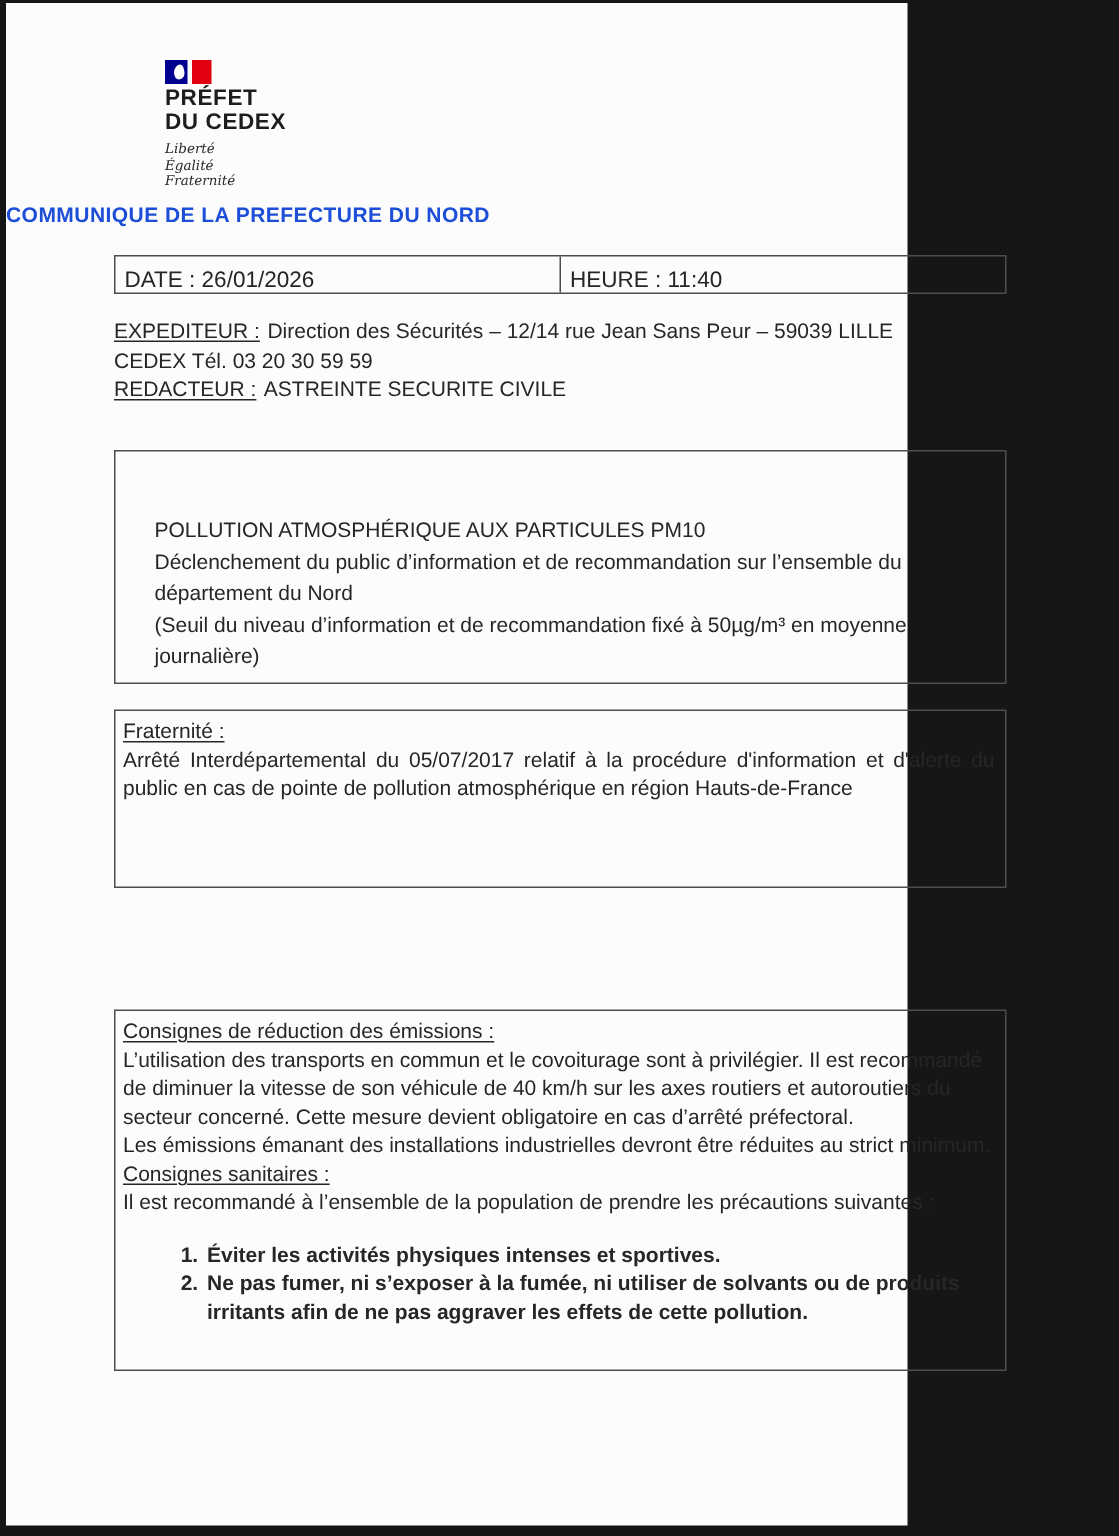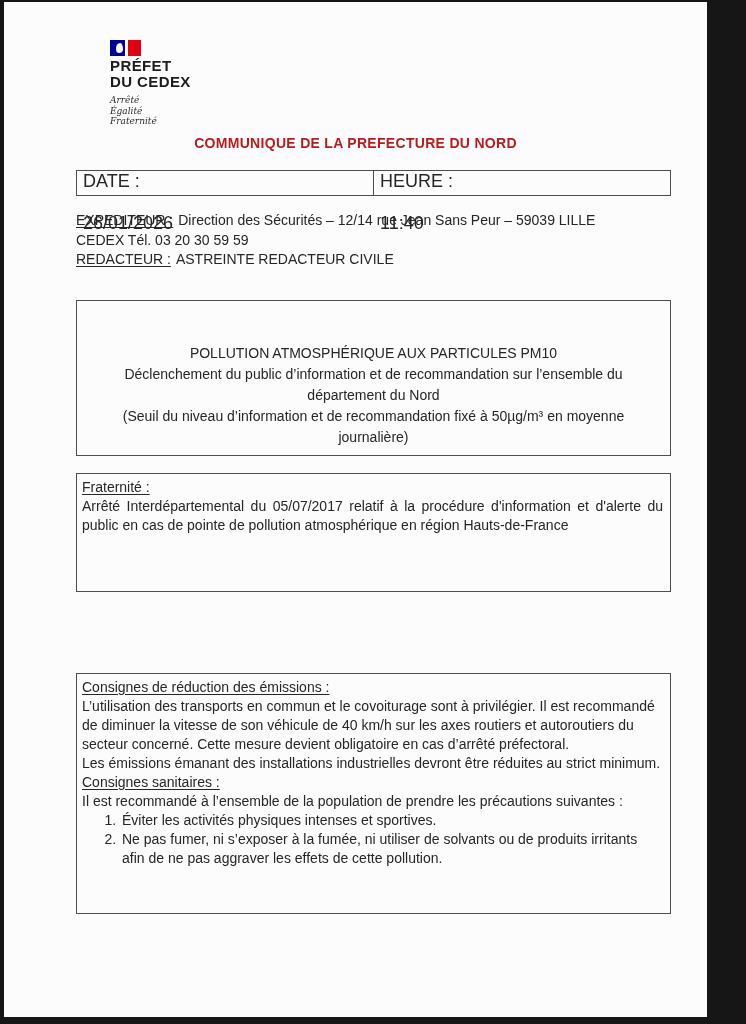--- a/index.html
+++ b/index.html
@@ -8,102 +8,102 @@
     width: 746px; height: 1024px;
     background: #161616;
     position: relative;
     font-family: "Liberation Sans", "DejaVu Sans", sans-serif;
     color: #262626;
     overflow: hidden;
   }
   .page {
     position: absolute;
     left: 4px; top: 2px;
-    width: 703px; height: 1015px;
+    width: 601px; height: 1015px;
     background: #fcfcfc;
   }
   
   .logo-block { position: absolute; left: 106px; top: 38px; }
   .flag { display: flex; gap: 3px; height: 16px; margin-bottom: 2px; }
   .flag-blue { width: 15px; height: 16px; background: #000091; position: relative; display: inline-block; }
   .marianne {
     position: absolute; right: 2px; top: 3px;
     width: 7px; height: 10px; background: #fcfcfc;
     border-radius: 60% 40% 55% 45% / 55% 60% 40% 45%;
   }
   .flag-red { width: 13px; height: 16px; background: #e1000f; display: inline-block; }
   .prefet-name { font-weight: bold; font-size: 15px; line-height: 16px; letter-spacing: 0.4px; color: #1d1d1d; }
   .motto { margin-top: 5px; font-family: "DejaVu Serif", serif; font-style: italic; font-size: 9px; line-height: 10.5px; color: #2a2a2a; }
   
   .doc-title {
     position: absolute; left: 0; top: 133px; width: 100%;
-    text-align: center; font-weight: bold; font-size: 14px; letter-spacing: 0.3px; color: #b91c1c;
+    text-align: left; font-weight: bold; font-size: 14px; letter-spacing: 0.3px; color: #1d4ed8;
   }
   
   .meta-table {
     position: absolute; left: 72px; top: 168px;
     width: 595px; height: 26px;
     border: 1px solid #4d4d4d;
     display: flex;
   }
-  .meta-cell { display: flex; align-items: flex-start; padding-left: 6px; font-size: 18px; flex-direction: column; }
+  .meta-cell { display: flex; align-items: flex-end; padding-left: 6px; font-size: 15px; }
   .meta-cell.date { width: 297px; border-right: 1px solid #4d4d4d; }
   .meta-cell.heure { flex: 1; }
   
   .sender { position: absolute; left: 72px; top: 209px; width: 562px; font-size: 14px; line-height: 19.5px; }
   .lbl { text-decoration: underline; text-underline-offset: 2px; }
   .lbl { margin-right: 5px; }
   
   .box { position: absolute; left: 72px; width: 595px; border: 1px solid #4d4d4d; font-size: 14px; line-height: 19px; overflow: hidden; }
-  .box-subject { top: 298px; height: 156px; text-align: center; padding: 42px 26px 0 26px; line-height: 21px; }
+  .box-subject { top: 298px; height: 156px; text-align: left; padding: 42px 26px 0 26px; line-height: 21px; }
   .box-references { top: 471px; height: 119px; padding: 4px 7px 0 5px; }
   .box-destinataires { top: 624px; height: 62px; padding: 4px 7px 0 5px; }
   .box-consignes { top: 671px; height: 241px; padding: 4px 7px 0 5px; }
   .just { text-align: justify; }
   .heading-underline { text-decoration: underline; text-underline-offset: 2px; }
-  ol.consignes-list { margin: 0; padding-left: 38px; }
+  ol.consignes-list { margin: 16px; padding-left: 38px; font-weight: bold; }
   ol.consignes-list li { padding-left: 2px; }
 </style>
 </head>
 <body>
 
 <div class="page">
 
   <div class="logo-block">
     <div class="flag">
       <span class="flag-blue">
         <span class="marianne"></span>
       </span>
       <span class="flag-red"></span>
     </div>
     <div class="prefet-name">
       <div>PRÉFET</div>
       <div>DU CEDEX</div>
     </div>
     <div class="motto">
-      <div>Arrêté</div>
+      <div>Liberté</div>
       <div>Égalité</div>
       <div>Fraternité</div>
     </div>
   </div>
 
   <div class="doc-title">COMMUNIQUE DE LA PREFECTURE DU NORD</div>
 
   <div class="meta-table">
     <div class="meta-cell date">
       <span>DATE :</span>&nbsp;<span>26/01/2026</span>
     </div>
     <div class="meta-cell heure">
       <span>HEURE :</span>&nbsp;<span>11:40</span>
     </div>
   </div>
 
   <div class="sender">
     <div><span class="lbl">EXPEDITEUR :</span><span>Direction des Sécurités – 12/14 rue Jean Sans Peur – 59039 LILLE CEDEX Tél. 03 20 30 59 59</span></div>
-    <div><span class="lbl">REDACTEUR :</span><span>ASTREINTE REDACTEUR CIVILE</span></div>
+    <div><span class="lbl">REDACTEUR :</span><span>ASTREINTE SECURITE CIVILE</span></div>
   </div>
 
   <div class="box box-subject">
     <div>POLLUTION ATMOSPHÉRIQUE AUX PARTICULES PM10</div>
     <div>Déclenchement du public d’information et de recommandation sur l’ensemble du département du Nord</div>
     <div>(Seuil du niveau d’information et de recommandation fixé à 50µg/m³ en moyenne journalière)</div>
   </div>
 
   <div class="box box-references">
     <div class="heading-underline">Fraternité :</div>

